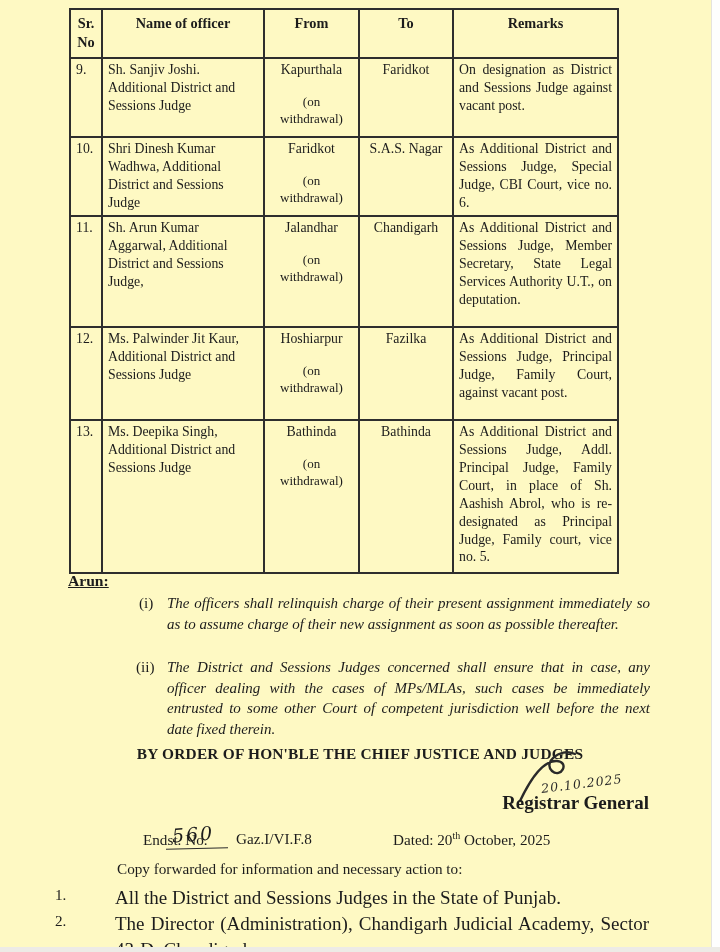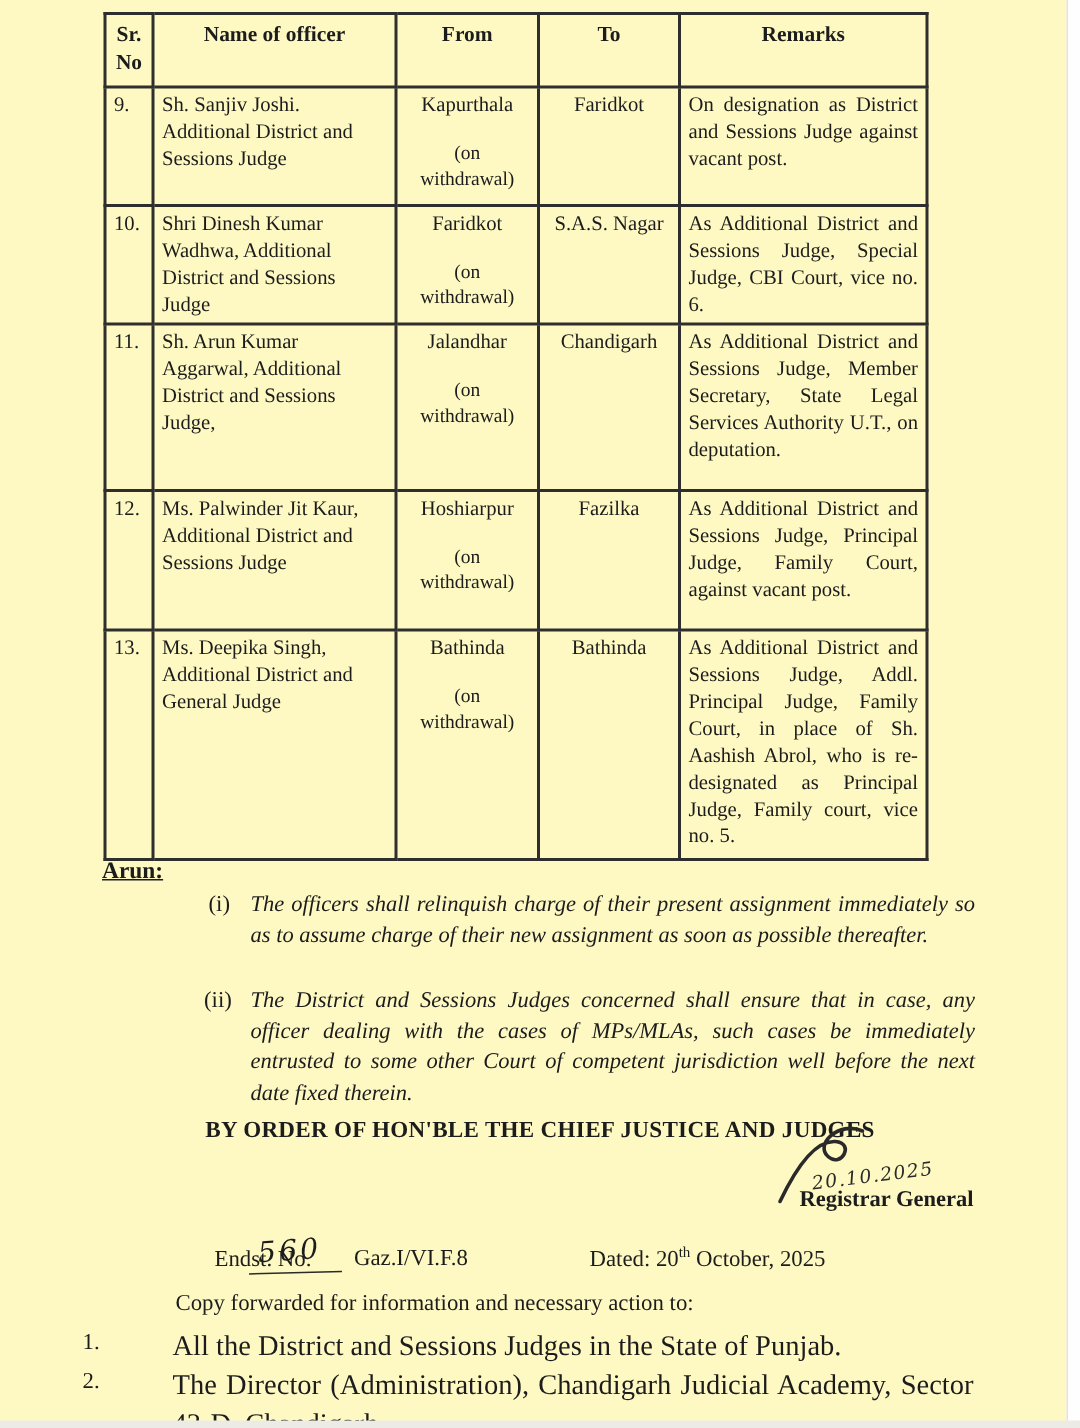--- a/index.html
+++ b/index.html
@@ -66,21 +66,21 @@
   }
   .sig-flourish{position:absolute;left:505px;top:750px;width:110px;height:55px;}
   .sig-date{
     position:absolute;left:541px;top:776px;
     font-family:"DejaVu Serif", serif;font-style:italic;
     font-size:12.5px;letter-spacing:1px;color:#2a2a2a;
     transform:rotate(-7deg);white-space:nowrap;
   }
   .registrar{
     position:absolute;left:448px;top:792px;width:201px;
-    text-align:right;font-weight:bold;font-size:15px;
+    text-align:right;font-weight:bold;font-size:19px;
   }
 
   
   .abs{position:absolute;font-size:15.2px;line-height:1.35;}
   .endst-label{left:115px;top:830px;margin-left:28px;}
   .endst-number{
     left:172px;top:822px;
     font-family:"DejaVu Serif", serif;font-style:italic;
     font-size:19px;letter-spacing:2px;transform:rotate(-4deg);
   }
@@ -162,21 +162,21 @@
       <td class="c-from">
         <span>Hoshiarpur</span>
         <span class="withdrawal">(on withdrawal)</span>
       </td>
       <td class="c-to">Fazilka</td>
       <td class="c-remarks">As Additional District and Sessions Judge, Principal Judge, Family Court, against vacant post.</td>
     </tr>
 
     <tr>
       <td class="c-sr" style="height:146px">13.</td>
-      <td>Ms. Deepika Singh, Additional District and General Judge</td>
+      <td>Ms. Deepika Singh, Additional District and Sessions Judge</td>
       <td class="c-from">
         <span>Bathinda</span>
         <span class="withdrawal">(on withdrawal)</span>
       </td>
       <td class="c-to">Bathinda</td>
       <td class="c-remarks">As Additional District and Sessions Judge, Addl. Principal Judge, Family Court, in place of Sh. Aashish Abrol, who is re-designated as Principal Judge, Family court, vice no. 5.</td>
     </tr>
   </tbody>
     </table>
 

